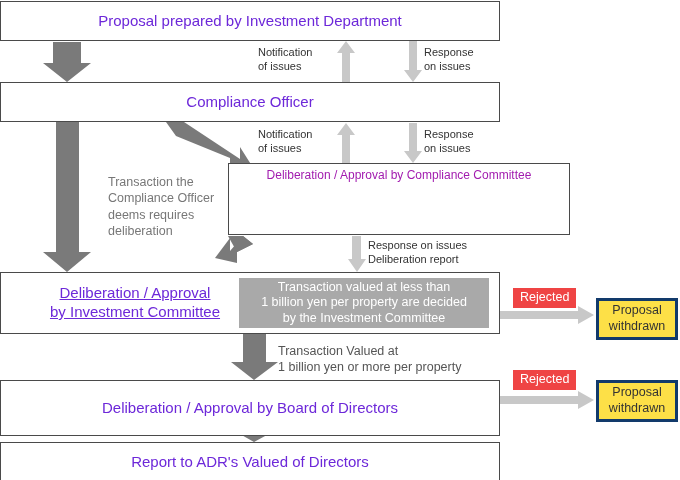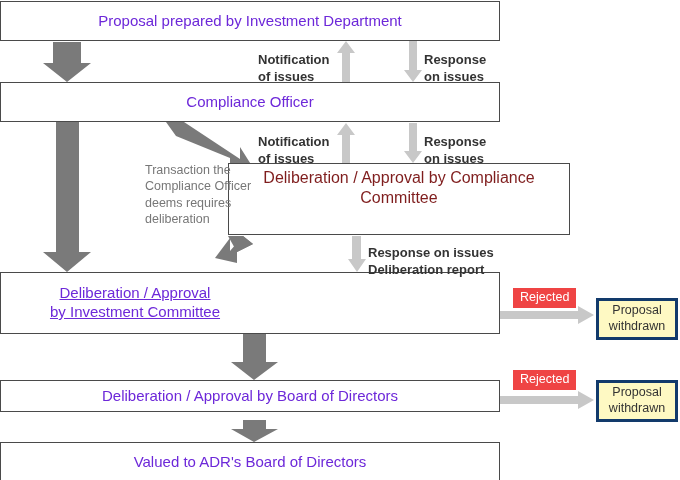--- a/index.html
+++ b/index.html
@@ -36,29 +36,29 @@
   }
   .node-title {
     font-size: 15px;
     color: #6d28d9;
     white-space: pre-line;
   }
   .n1 { left: 0px;  top: 1px;   width: 500px; height: 40px; }
   .n2 { left: 0px;  top: 82px;  width: 500px; height: 40px; }
   .n3 { left: 228px; top: 163px; width: 342px; height: 72px; }
   .n4 { left: 0px;  top: 272px; width: 500px; height: 62px; }
-  .n5 { left: 0px;  top: 380px; width: 500px; height: 32px; }
+  .n5 { left: 0px;  top: 380px; width: 500px; height: 56px; }
   .n6 { left: 0px;  top: 442px; width: 500px; height: 40px; }
 
   .cc-title {
     position: absolute;
     left: 0; right: 0; top: 4px;
     text-align: center;
-    font-size: 16px;
-    color: #7f1d1d;
+    font-size: 12px;
+    color: #a21caf;
   }
   .cc-inner {
     position: absolute;
     left: 32px;
     top: 26px;
     width: 278px;
     height: 38px;
     box-sizing: border-box;
     border: 1px dashed #555555;
     display: flex;
@@ -99,21 +99,21 @@
     line-height: 1.2;
   }
   .badge1 { left: 513px; top: 288px; }
   .badge2 { left: 513px; top: 370px; }
 
   
   .withdrawn {
     position: absolute;
     box-sizing: border-box;
     border: 3px solid #123a6b;
-    background: #fef9c3;
+    background: #fde047;
     width: 82px;
     height: 42px;
     display: flex;
     align-items: center;
     justify-content: center;
     text-align: center;
     font-size: 12.5px;
     color: #333333;
     line-height: 1.25;
     white-space: pre-line;
@@ -121,40 +121,39 @@
   .w1 { left: 596px; top: 298px; }
   .w2 { left: 596px; top: 380px; }
 
   
   .lbl {
     position: absolute;
     white-space: pre-line;
     line-height: 1.3;
   }
   .lbl-bold {
-    font-size: 13px;
-    font-weight: bold;
-    color: #333333;
-    margin-top: 7px;
+    font-size: 11px;
+    font-weight: normal;
+    color: #333333;
   }
   .lbl-plain {
     font-size: 12.5px;
     color: #777777;
   }
   .lbl-dark {
     font-size: 12.5px;
     color: #555555;
   }
 
   .lbl-notif1 { left: 258px; top: 45px; }
   .lbl-resp1  { left: 424px; top: 45px; }
   .lbl-notif2 { left: 258px; top: 127px; }
   .lbl-resp2  { left: 424px; top: 127px; }
   .lbl-respdel{ left: 368px; top: 238px; }
-  .lbl-trans-co { left: 108px; top: 162px; width: 120px; margin-left: 37px; }
+  .lbl-trans-co { left: 108px; top: 174px; width: 120px; }
   .lbl-trans-val{ left: 278px; top: 343px; }
 
   svg.arrows {
     position: absolute;
     left: 0; top: 0;
     width: 680px; height: 480px;
     pointer-events: none;
   }
 </style>
 </head>
@@ -234,23 +233,26 @@
   <div class="node n4">
     <span class="node-title" style="margin-right:230px;text-decoration:underline;">Deliberation / Approval
 by Investment Committee</span>
   </div>
 
   <div class="node n5">
     <span class="node-title">Deliberation / Approval by Board of Directors</span>
   </div>
 
   <div class="node n6">
-    <span class="node-title">Valued to ADR's Board of Directors</span>
-  </div>
-
+    <span class="node-title">Report to ADR's Valued of Directors</span>
+  </div>
+
+  <div class="graybox">Transaction valued at less than
+1 billion yen per property are decided
+by the Investment Committee</div>
 
   <div class="badge badge1">Rejected</div>
   <div class="badge badge2">Rejected</div>
 
   <div class="withdrawn w1">
     <span>Proposal
 withdrawn</span>
   </div>
   <div class="withdrawn w2">
     <span>Proposal
@@ -264,14 +266,16 @@
   <div class="lbl lbl-bold lbl-notif2">Notification
 of issues</div>
   <div class="lbl lbl-bold lbl-resp2">Response
 on issues</div>
   <div class="lbl lbl-bold lbl-respdel">Response on issues
 Deliberation report</div>
   <div class="lbl lbl-plain lbl-trans-co">Transaction the
 Compliance Officer
 deems requires
 deliberation</div>
+  <div class="lbl lbl-dark lbl-trans-val">Transaction Valued at
+1 billion yen or more per property</div>
 
 </div>
 
 </body></html>

